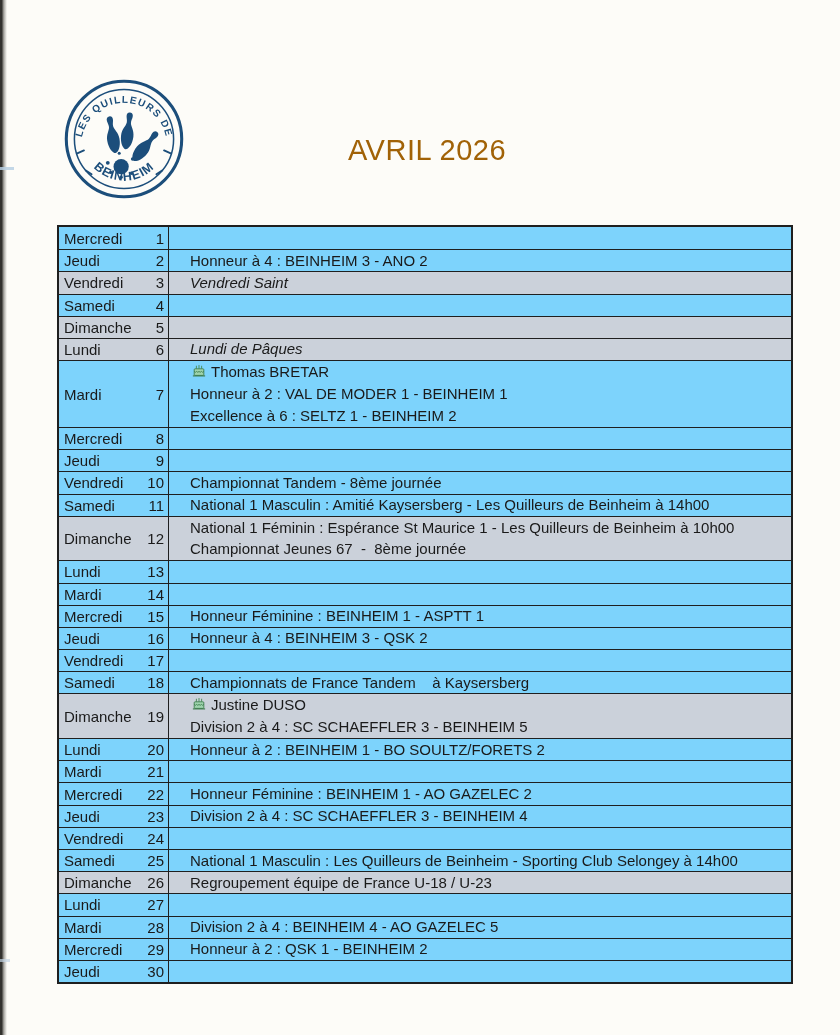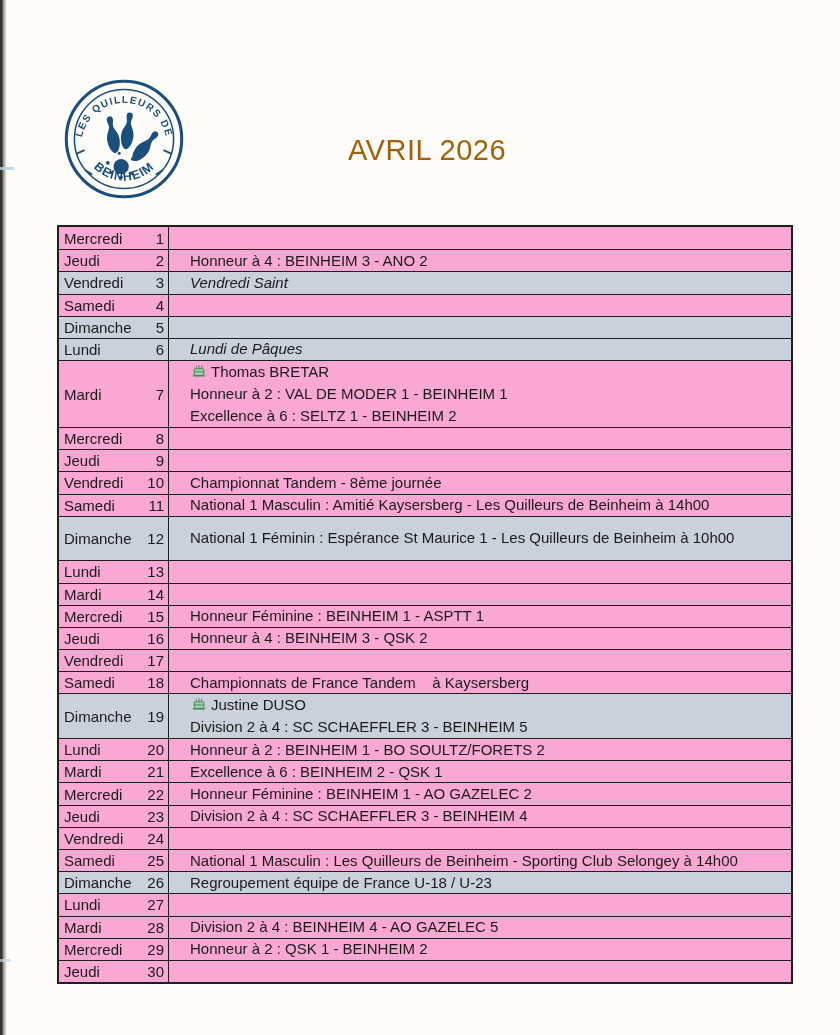--- a/index.html
+++ b/index.html
@@ -19,21 +19,21 @@
   .logo { position:absolute; left:62px; top:77px; width:124px; height:124px; }
 
   .page-title {
     position:absolute; top:134px; left:0; width:100%; margin:0;
     text-align:center; padding-left:14px; box-sizing:border-box;
     font-size:29px; font-weight:400; color:#a16207; letter-spacing:.5px;
   }
 
   .calendar {
     position:absolute; left:57px; top:225px; width:736px;
-    border:2px solid #1f1f1f; background:#f9a8d4; box-sizing:border-box;
+    border:2px solid #1f1f1f; background:#7dd3fc; box-sizing:border-box;
   }
   .row { display:flex; box-sizing:border-box; }
   .row + .row { border-top:1px solid #1f1f1f; }
   .row.shaded { background:#cbd1da; }
   .day-cell {
     flex:0 0 110px; width:110px; box-sizing:border-box;
     border-right:1px solid #1f1f1f;
     display:flex; justify-content:space-between; align-items:center;
     padding:0 4px 0 5px; font-size:15px;
   }
@@ -222,20 +222,24 @@
     <div class="row shaded" style="height: 44.6px;">
     <div class="day-cell">
       <span class="day-name">Dimanche</span>
       <span class="day-num">12</span>
     </div>
     <div class="event-cell">
         <div class="event-line">
 
     <span class="line-text">National 1 Féminin : Espérance St Maurice 1 - Les Quilleurs de Beinheim à 10h00</span>
   </div>
+        <div class="event-line">
+
+    <span class="line-text">Championnat Jeunes 67  -  8ème journée</span>
+  </div>
       </div>
   </div>
     <div class="row" style="height: 22.2px;">
     <div class="day-cell">
       <span class="day-name">Lundi</span>
       <span class="day-num">13</span>
     </div>
     <div class="event-cell"></div>
   </div>
     <div class="row" style="height: 22.2px;">
@@ -323,26 +327,20 @@
 
     <span class="line-text">Honneur à 2 : BEINHEIM 1 - BO SOULTZ/FORETS 2</span>
   </div>
       </div>
   </div>
     <div class="row" style="height: 22.2px;">
     <div class="day-cell">
       <span class="day-name">Mardi</span>
       <span class="day-num">21</span>
     </div>
-    <div class="event-cell">
-        <div class="event-line">
-
-    <span class="line-text">Excellence à 6 : BEINHEIM 2 - QSK 1</span>
-  </div>
-      </div>
   </div>
     <div class="row" style="height: 22.2px;">
     <div class="day-cell">
       <span class="day-name">Mercredi</span>
       <span class="day-num">22</span>
     </div>
     <div class="event-cell">
         <div class="event-line">
 
     <span class="line-text">Honneur Féminine : BEINHEIM 1 - AO GAZELEC 2</span>

